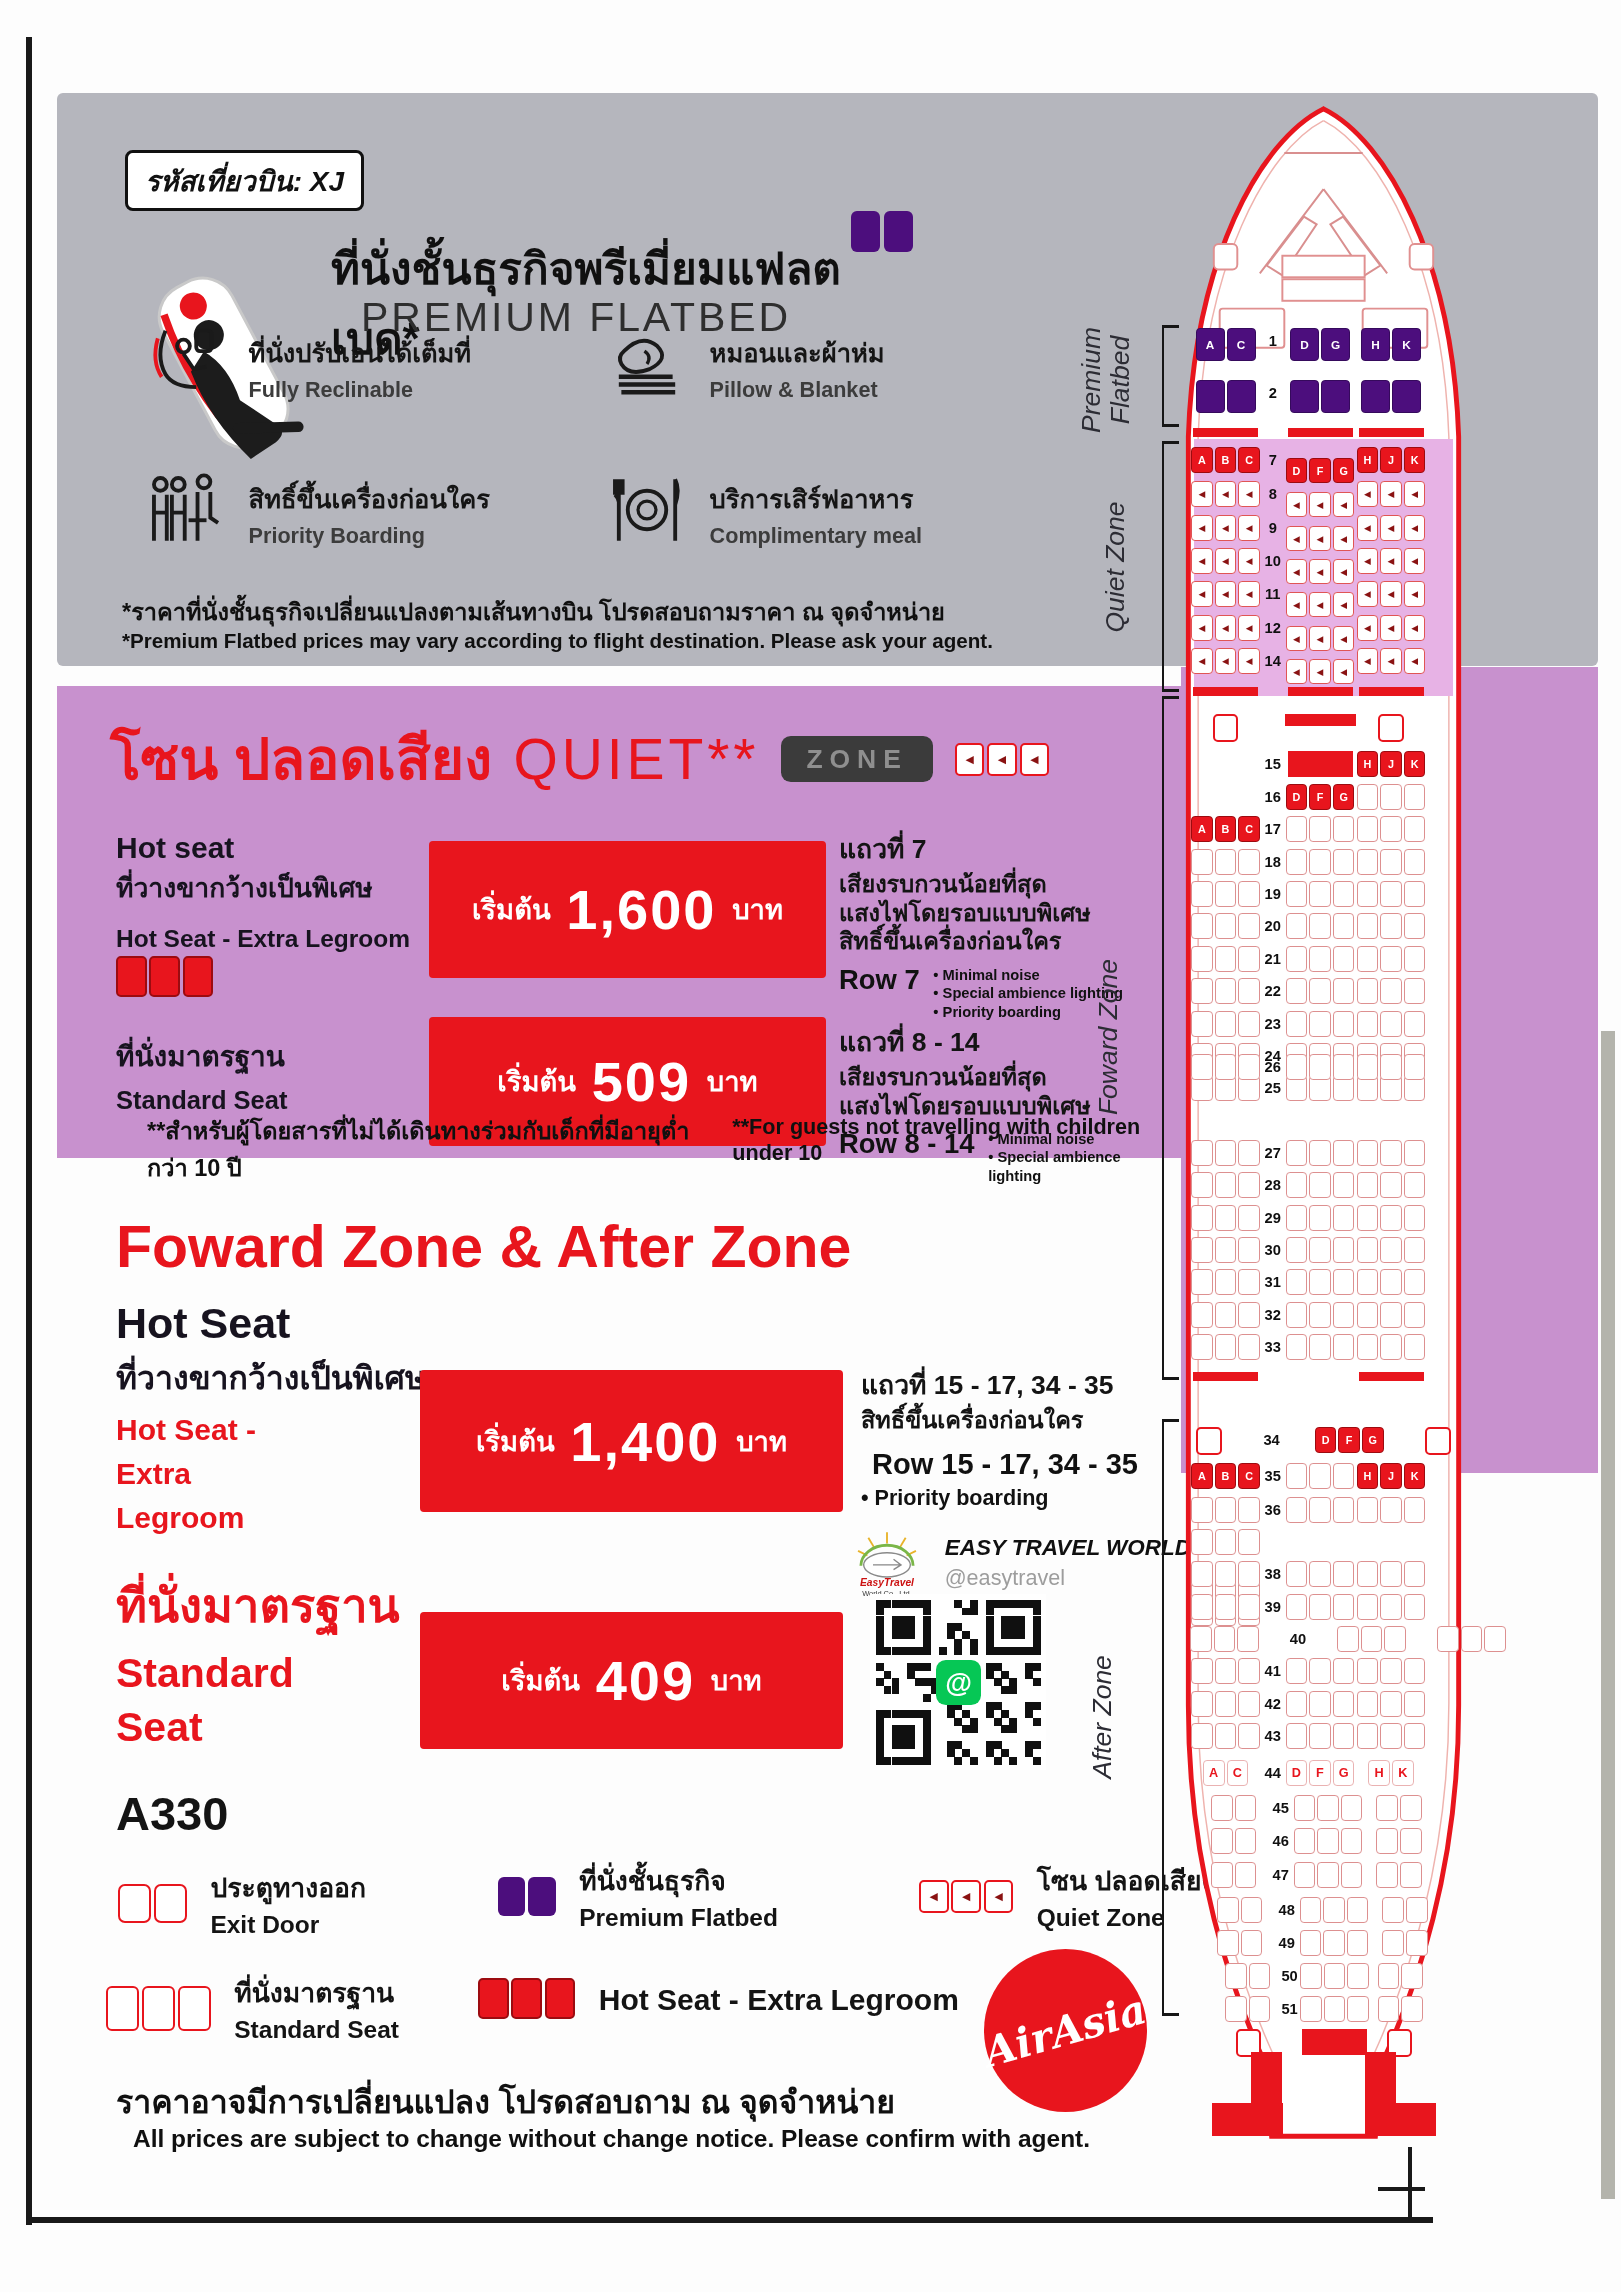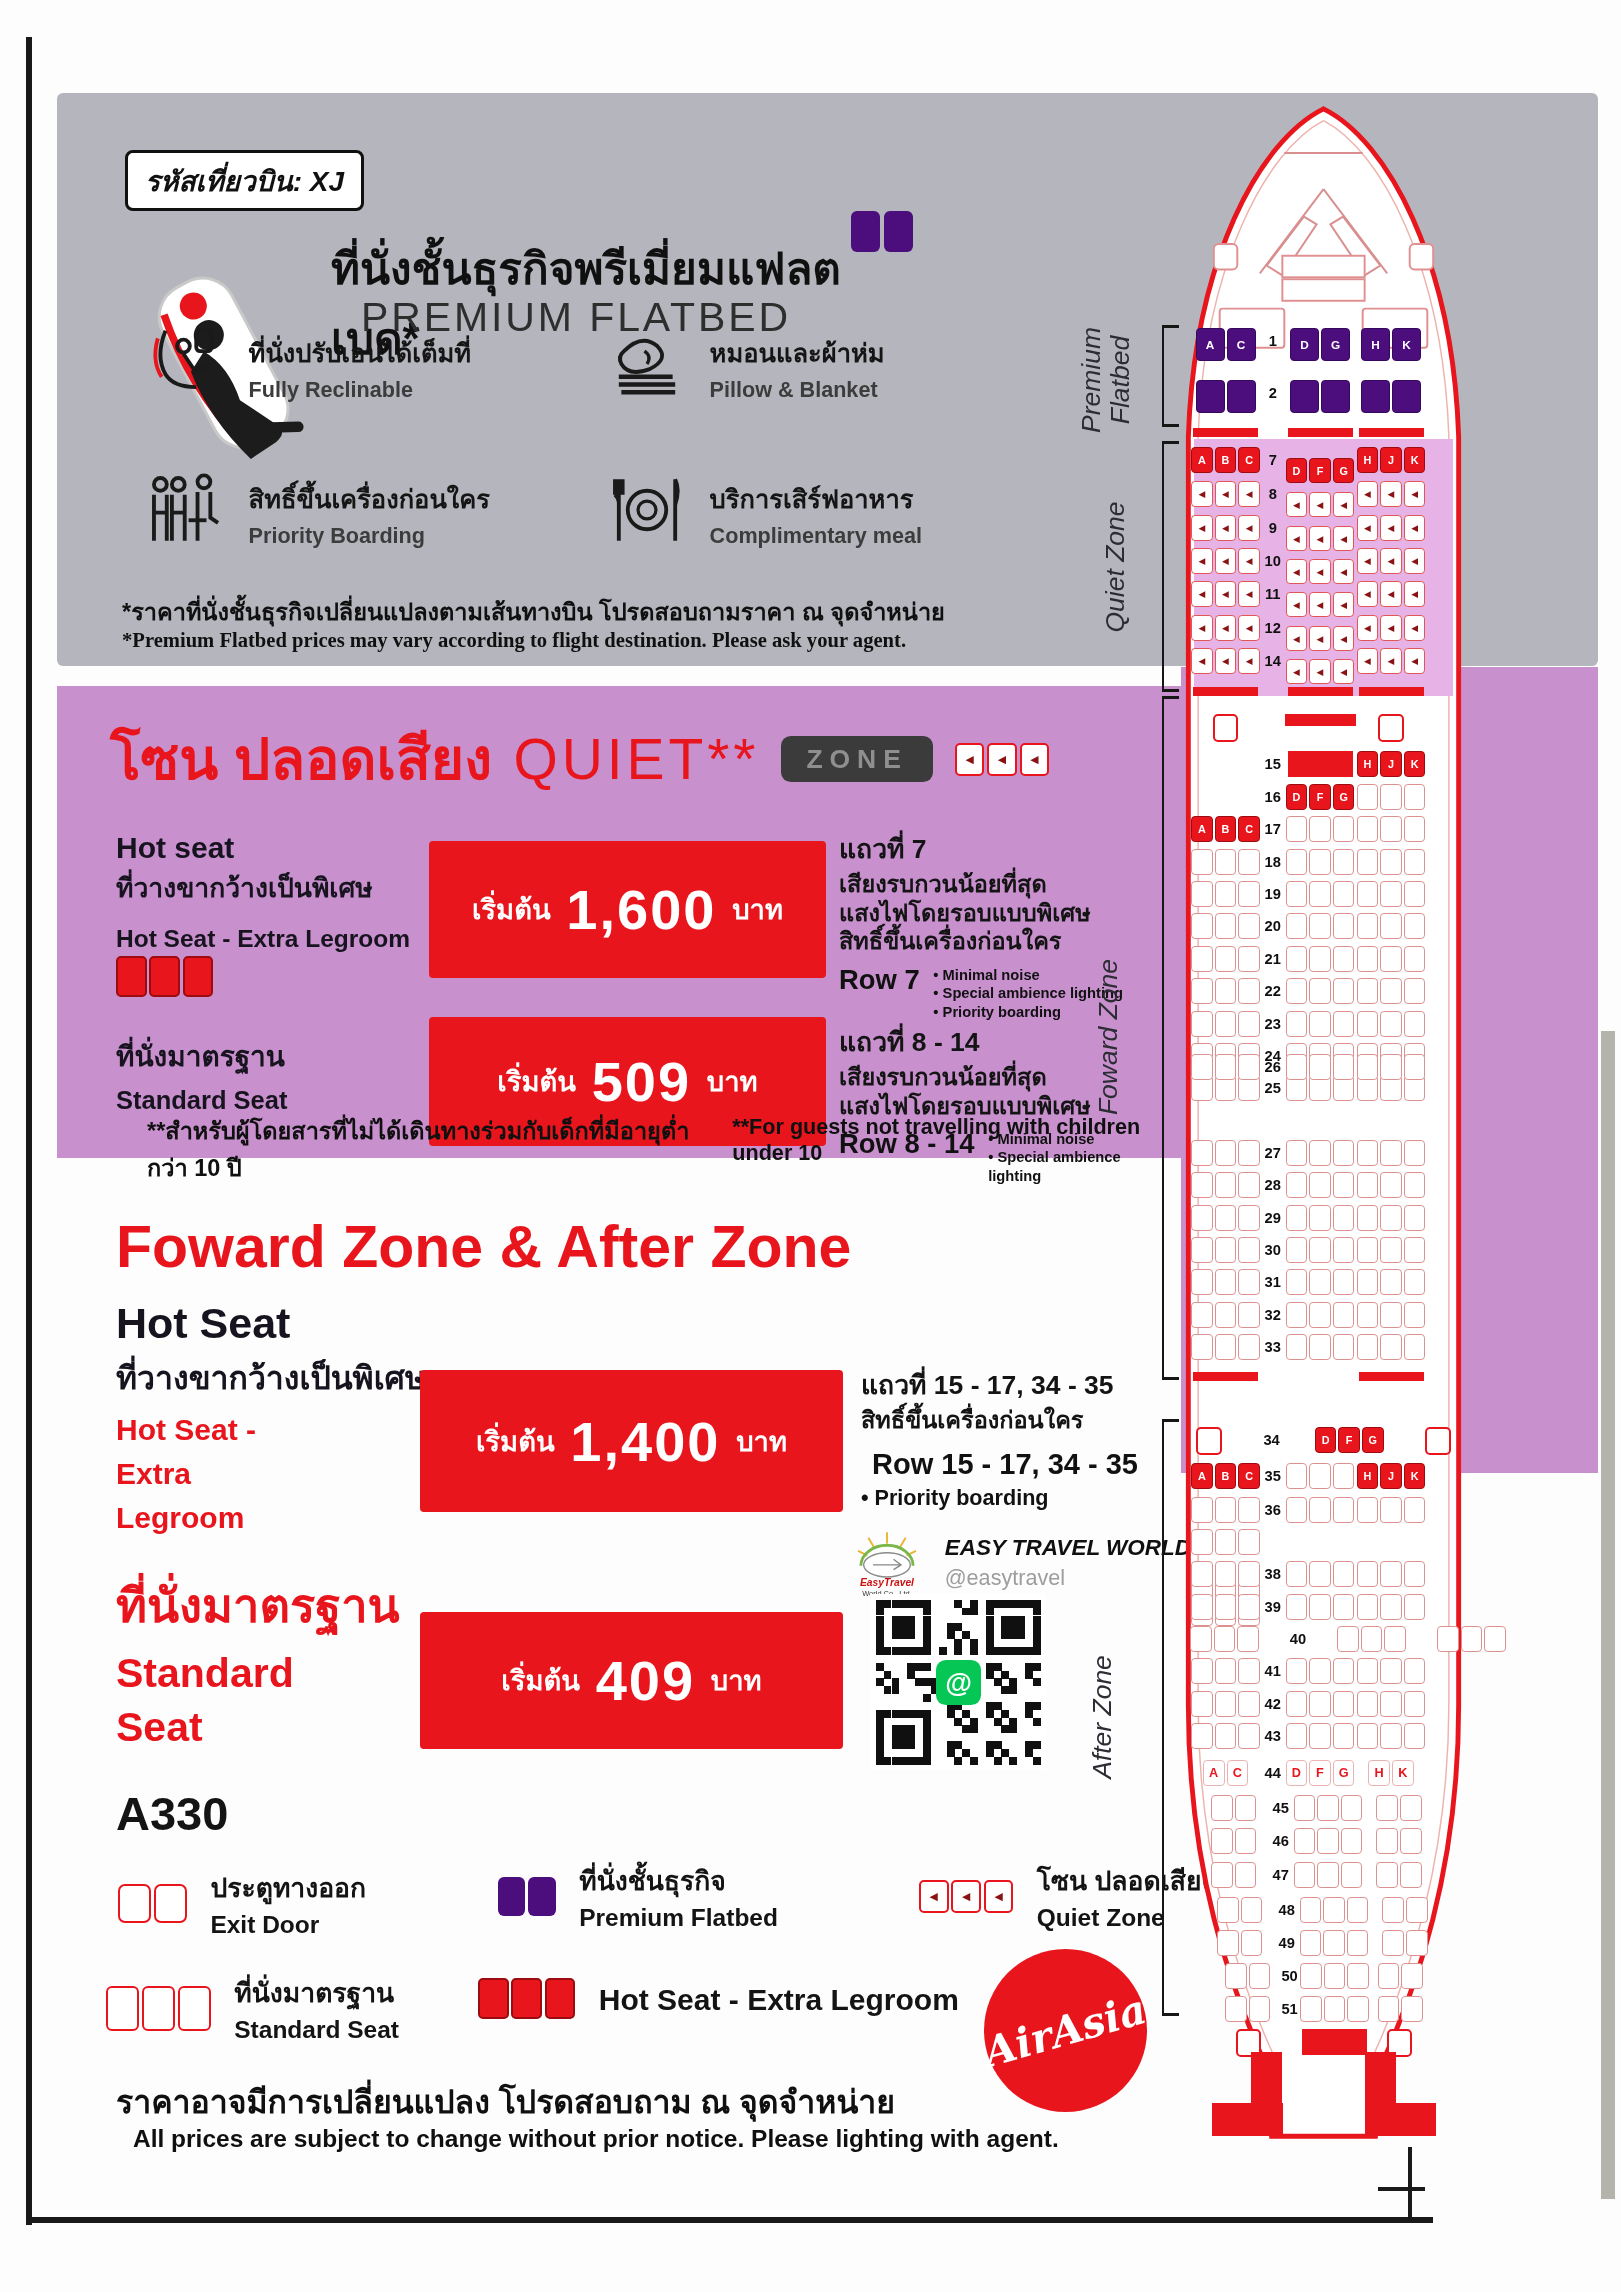--- a/index.html
+++ b/index.html
@@ -27,21 +27,21 @@
   #prem-pair-icon{position:absolute;left:851px;top:211px;display:flex;gap:3.9px;}
   .pseat{width:29px;height:41px;background:#4c0e7d;border-radius:5.9px;}
   .feature{position:absolute;display:flex;gap:21.6px;align-items:flex-start;}
   .feature .ftxt{padding-top:9.8px;}
   .f-th{font-size:25.5px;font-weight:bold;color:#151515;}
   .f-en{font-size:21.6px;font-weight:bold;color:#3c3c3c;margin-top:3.9px;}
   #feature-1{left:145px;top:323px;} #feature-2{left:606px;top:323px;}
   #feature-3{left:145px;top:469px;} #feature-4{left:606px;top:469px;}
   .ficon{width:82px;height:82px;flex:0 0 auto;}
   #header-note-th{position:absolute;left:122px;top:593px;font-size:23.5px;font-weight:bold;color:#101010;}
-  #header-note-en{position:absolute;left:122px;top:629px;font-size:20.6px;font-weight:bold;color:#101010;font-family:Liberation Serif, serif;}
+  #header-note-en{position:absolute;left:122px;top:629px;font-size:20.6px;font-weight:bold;color:#101010;}
   
   #prem-illus{position:absolute;left:137px;top:245px;width:181px;height:225px;}
 
   
   #quiet-title{position:absolute;left:110px;top:714px;display:flex;align-items:center;gap:21.6px;}
   #quiet-title .tth{font-size:57px;font-weight:bold;color:#e8151d;}
   #quiet-title .ten{font-size:57px;color:#e8151d;letter-spacing:3.9px;}
   #zone-badge{background:#3b3b3b;border-radius:9.8px;padding:7.8px 25.5px;font-size:26.5px;letter-spacing:6.9px;
     color:#8f8f8f;font-weight:bold;}
   .iconrow{display:flex;gap:2.9px;}
@@ -607,21 +607,21 @@
       <span class="hseat-big"></span>
         <span class="hseat-big"></span>
         <span class="hseat-big"></span>
       </span>
     <span>
         <div class="len">Hot Seat - Extra Legroom</div>
       </span>
   </div>
 
   <div id="footer-th">ราคาอาจมีการเปลี่ยนแปลง โปรดสอบถาม ณ จุดจำหน่าย</div>
-  <div id="footer-en">All prices are subject to change without prior notice. Please lighting with agent.</div>
+  <div id="footer-en">All prices are subject to change without change notice. Please confirm with agent.</div>
 
   <div class="bracket" id="br-premium"></div>
   <div class="bracket" id="br-quiet"></div>
   <div class="bracket" id="br-foward"></div>
   <div class="bracket" id="br-after"></div>
   <div class="zlabel two" id="zl-premium">Premium Flatbed</div>
   <div class="zlabel" id="zl-quiet">Quiet Zone</div>
   <div class="zlabel" id="zl-foward">Foward Zone</div>
   <div class="zlabel" id="zl-after">After Zone</div>
 

